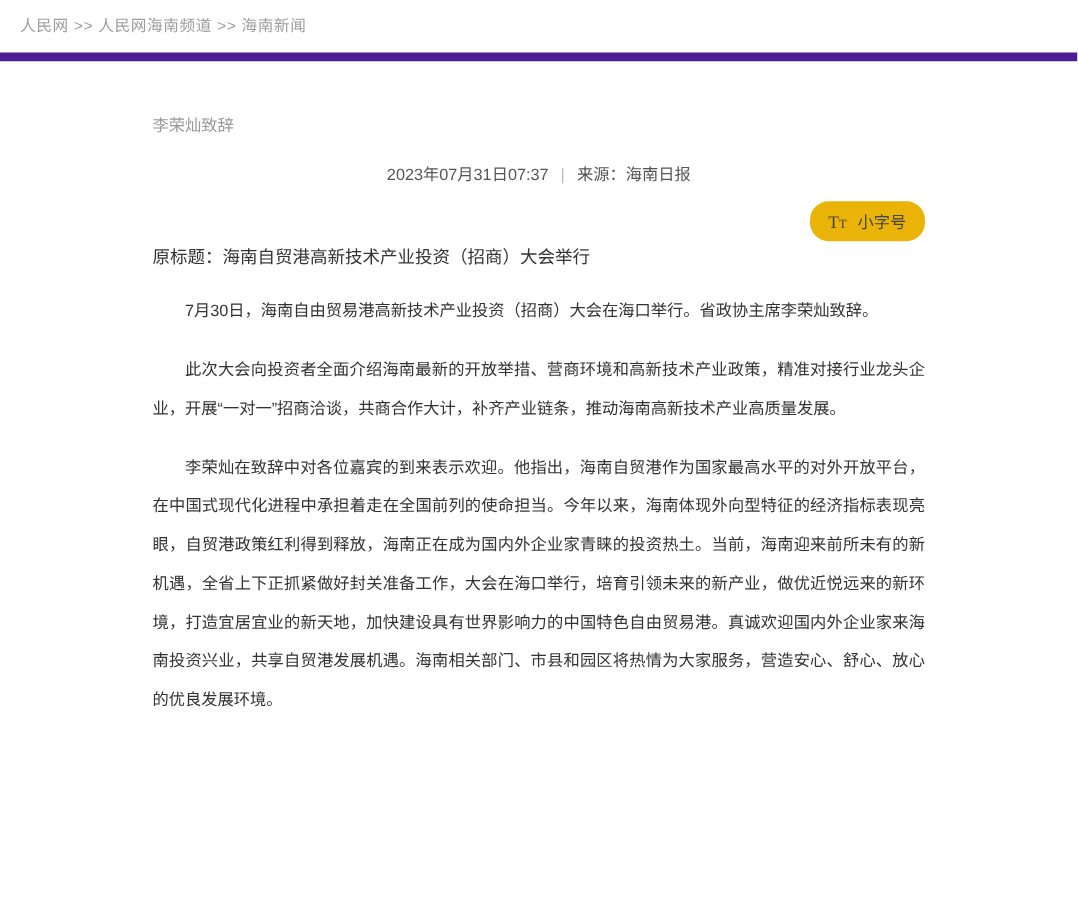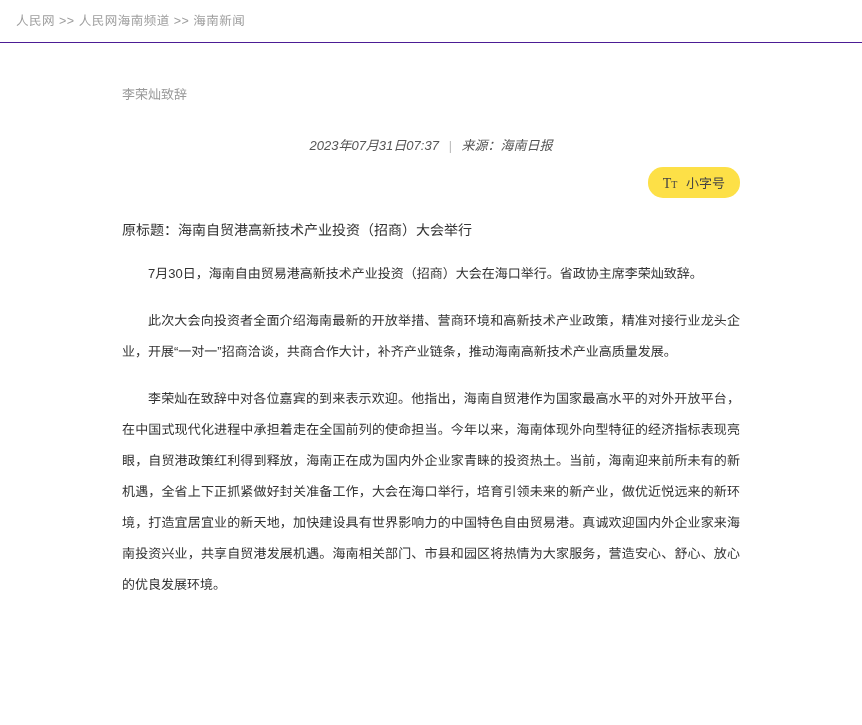--- a/index.html
+++ b/index.html
@@ -10,21 +10,21 @@
   }
   .page {
     width: 862px;
     min-height: 725px;
     margin: 0 auto;
     background: #fff;
   }
   
   .crumb-bar {
     padding: 10px 8px 13px 8px;
-    border-bottom: 1px solid #4c1d95;
+    border-bottom: 7px solid #4c1d95;
     font-size: 12.5px;
     color: #9e9e9e;
     letter-spacing: 0.5px;
   }
   .crumb-bar a {
     color: #9e9e9e;
     text-decoration: none;
     cursor: pointer;
   }
   .crumb-sep {
@@ -47,55 +47,53 @@
   }
   .article-subtitle {
     font-size: 13px;
     color: #999;
     margin-top: 14px;
   }
   .article-meta {
     text-align: center;
     font-size: 13px;
     color: #555;
-    margin-top: 32px;
-    font-style: italic;
+    margin-top: 20px;
   }
   .meta-sep {
     color: #bbb;
     margin: 0 6px;
   }
   .toolbar {
     text-align: right;
     margin-top: 13px;
   }
   .font-size-btn {
     display: inline-block;
-    background: #fde047;
+    background: #eab308;
     border: none;
     border-radius: 15px;
     padding: 6px 15px;
     font-size: 13px;
     color: #444;
     cursor: pointer;
     font-family: "Liberation Sans", "DejaVu Sans", sans-serif;
   }
   .font-size-btn .t-big {
     font-size: 14px;
     font-family: "Liberation Serif", "DejaVu Serif", serif;
   }
   .font-size-btn .t-small {
     font-size: 10px;
     font-family: "Liberation Serif", "DejaVu Serif", serif;
   }
   .font-size-btn .fs-label {
     margin-left: 5px;
   }
   .original-title {
-    margin-top: 20px;
     font-size: 14px;
     color: #333;
     line-height: 24px;
   }
   .body-text p {
     font-size: 13px;
     line-height: 31px;
     color: #333;
     text-indent: 2em;
     margin-top: 16px;

